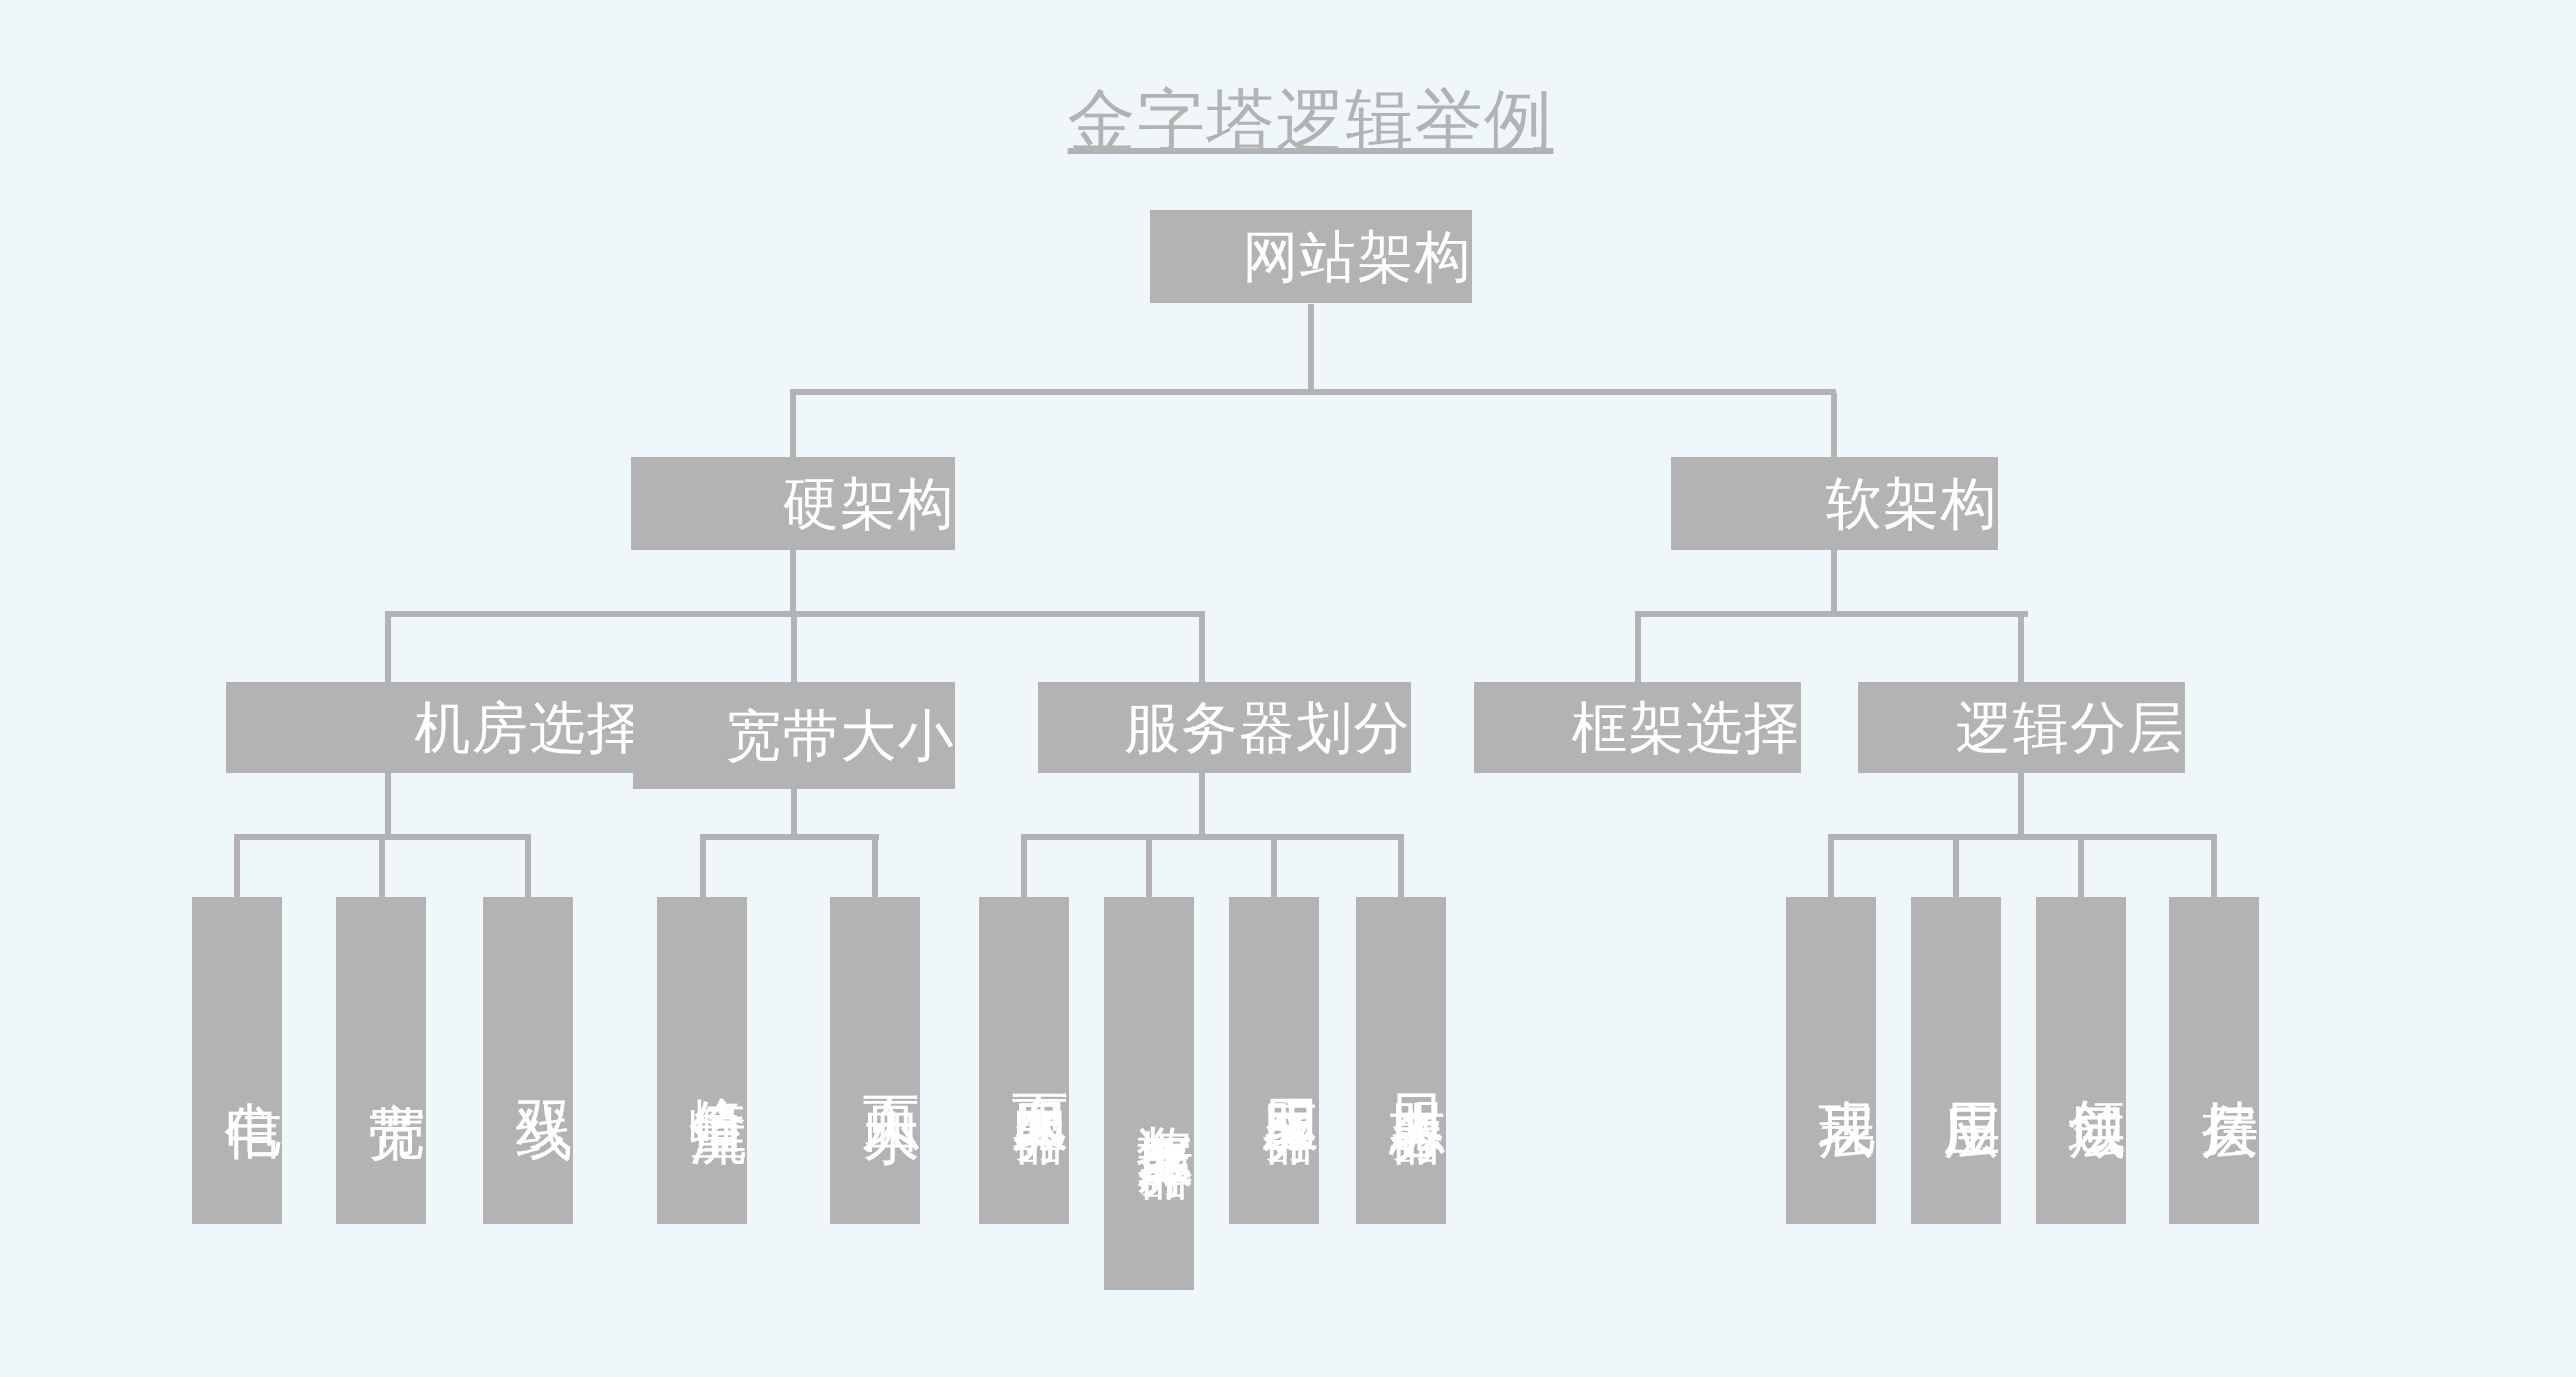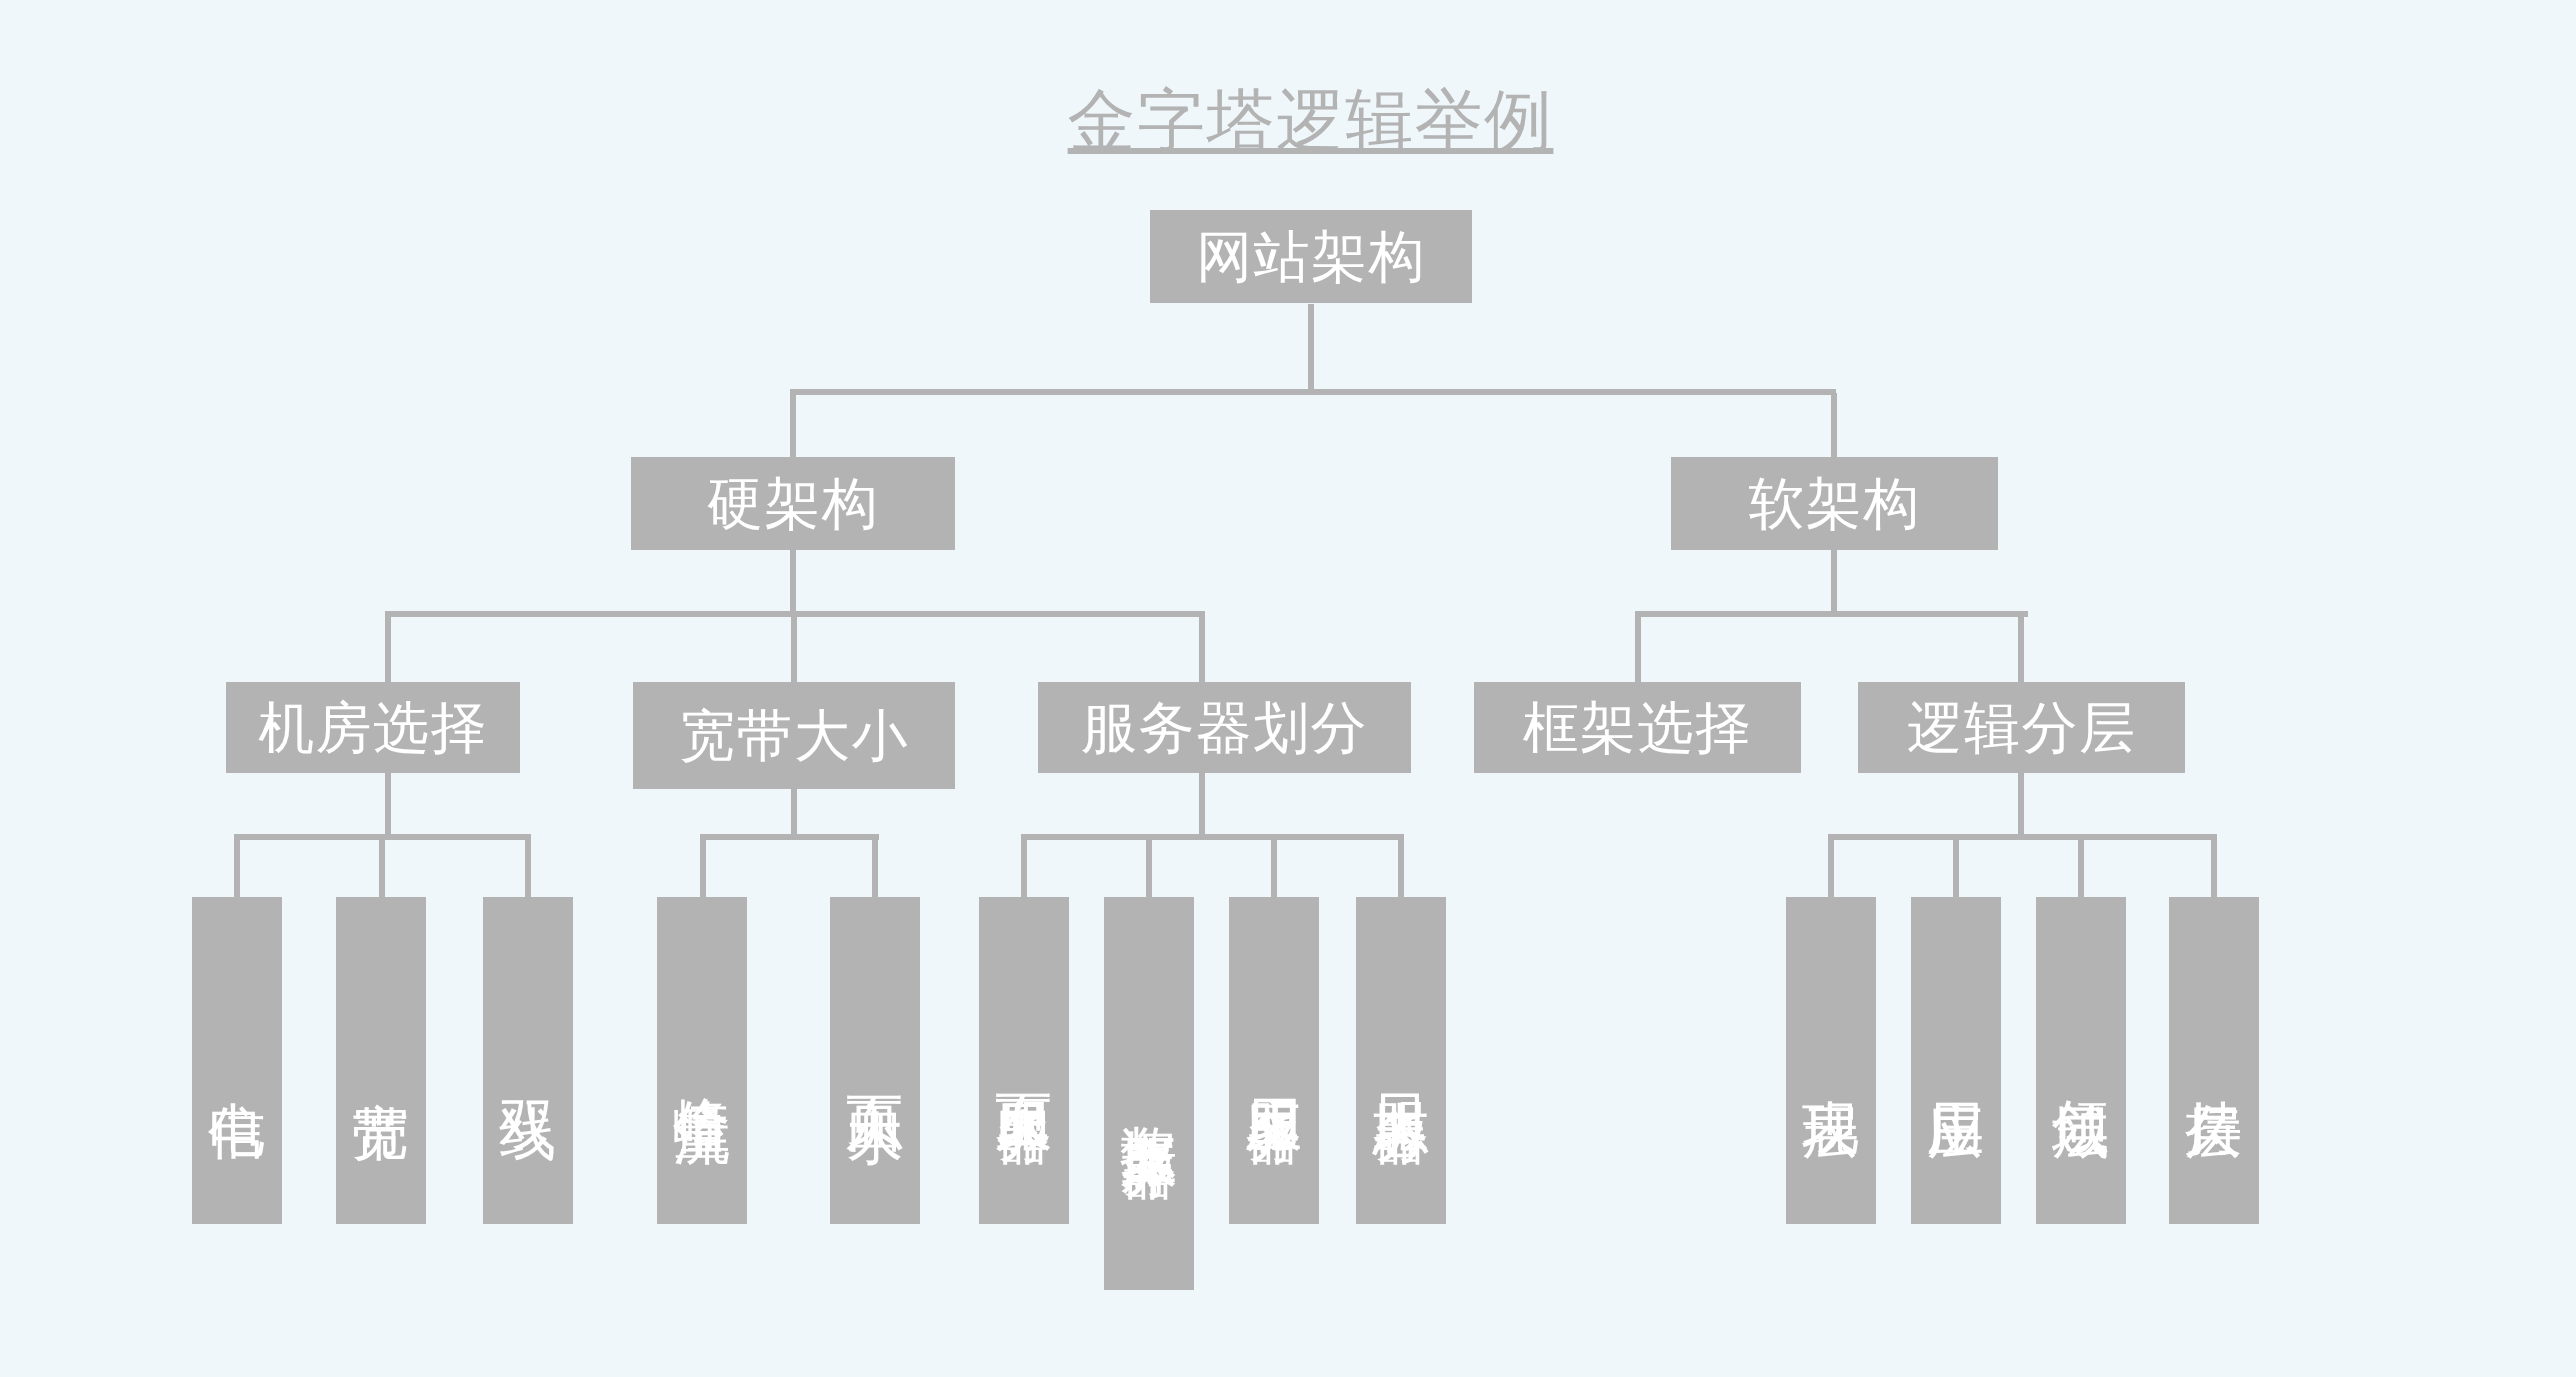--- a/index.html
+++ b/index.html
@@ -27,21 +27,21 @@
     letter-spacing: 1.4px;
     color: var(--title, #b3b3b3);
     text-decoration: underline;
   }
   .node {
     position: absolute;
     background: var(--fill, #b3b3b3);
     color: var(--text, #ffffff);
     display: flex;
     align-items: center;
-    justify-content: center;
+    justify-content: flex-end;
   }
   .node .node-label {
     font-size: 56px;
     letter-spacing: 1.4px;
     line-height: 1;
     white-space: nowrap;
   }
   .node.leaf .node-label {
     writing-mode: vertical-rl;
     text-orientation: upright;
@@ -65,21 +65,21 @@
     <span class="node-label">网站架构</span>
   </div>
 
   <div class="node" style="left:631px; top:457px; width:324px; height:93px;">
     <span class="node-label">硬架构</span>
   </div>
   <div class="node" style="left:1671px; top:457px; width:327px; height:93px;">
     <span class="node-label">软架构</span>
   </div>
 
-  <div class="node" style="left:226px; top:682px; width:294px; height:91px;">
+  <div class="node" style="left:226px; top:682px; width:386px; height:91px;padding-left:32px;">
     <span class="node-label">机房选择</span>
   </div>
   <div class="node" style="left:633px; top:682px; width:322px; height:107px;">
     <span class="node-label">宽带大小</span>
   </div>
   <div class="node" style="left:1038px; top:682px; width:373px; height:91px;">
     <span class="node-label">服务器划分</span>
   </div>
   <div class="node" style="left:1474px; top:682px; width:327px; height:91px;">
     <span class="node-label">框架选择</span>

